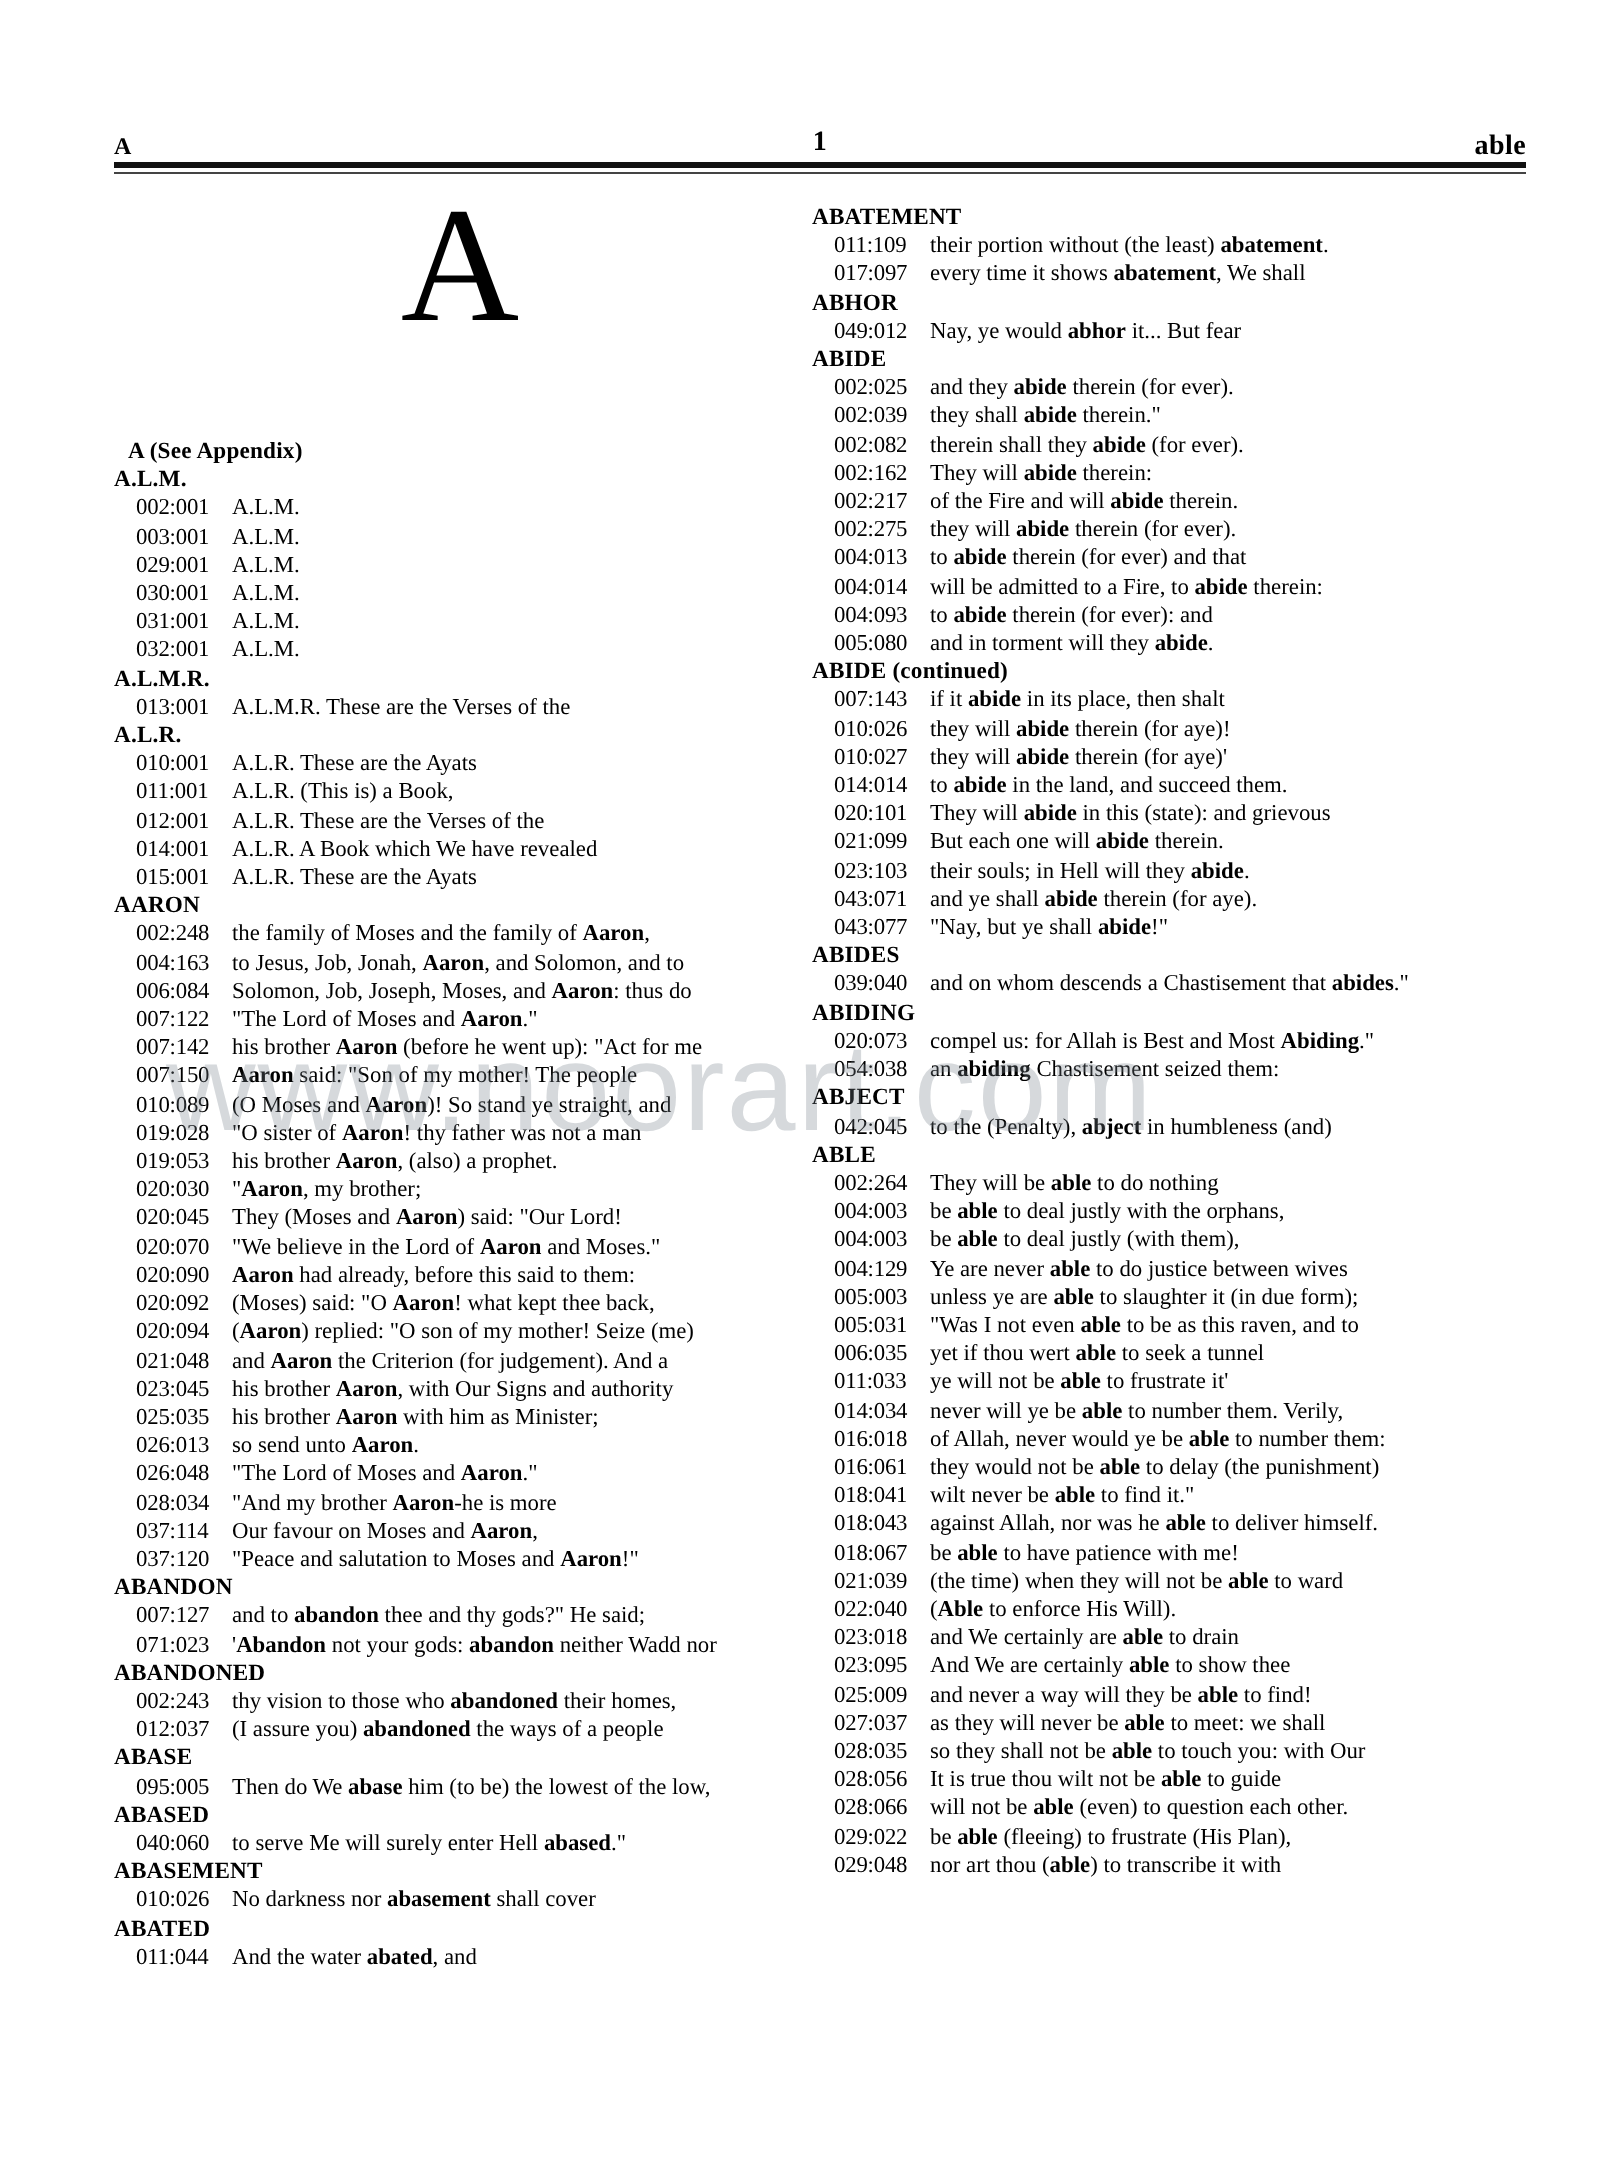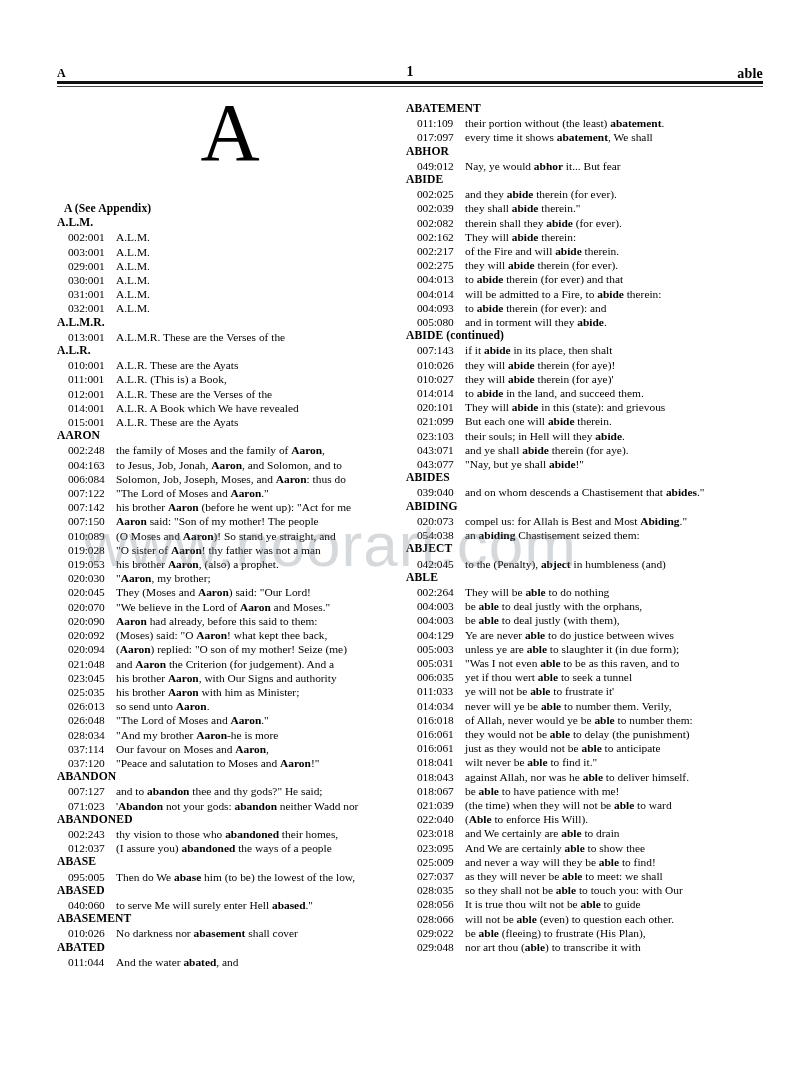--- a/index.html
+++ b/index.html
@@ -69,21 +69,21 @@
     line-height: 82px;
     font-weight: normal;
     color: #000000;
   }
 
   
   .column {
     position: absolute;
     width: 330px;
   }
-  #col-left  { left: 57px;  top: 202px; }
+  #col-left  { left: 57px;  top: 219px; }
   #col-right { left: 406px; top: 102px; }
 
   .headword {
     font-weight: bold;
     font-size: 11.6px;
     line-height: 14.2px;
     letter-spacing: 0.1px;
     white-space: nowrap;
     margin: 0;
     padding: 0;
@@ -236,21 +236,20 @@
       <div class="entry"><span class="ref">004:003</span><span class="txt">be <b>able</b> to deal justly with the orphans,</span></div>
       <div class="entry"><span class="ref">004:003</span><span class="txt">be <b>able</b> to deal justly (with them),</span></div>
       <div class="entry"><span class="ref">004:129</span><span class="txt">Ye are never <b>able</b> to do justice between wives</span></div>
       <div class="entry"><span class="ref">005:003</span><span class="txt">unless ye are <b>able</b> to slaughter it (in due form);</span></div>
       <div class="entry"><span class="ref">005:031</span><span class="txt">"Was I not even <b>able</b> to be as this raven, and to</span></div>
       <div class="entry"><span class="ref">006:035</span><span class="txt">yet if thou wert <b>able</b> to seek a tunnel</span></div>
       <div class="entry"><span class="ref">011:033</span><span class="txt">ye will not be <b>able</b> to frustrate it'</span></div>
       <div class="entry"><span class="ref">014:034</span><span class="txt">never will ye be <b>able</b> to number them.  Verily,</span></div>
       <div class="entry"><span class="ref">016:018</span><span class="txt">of Allah, never would ye be <b>able</b> to number them:</span></div>
       <div class="entry"><span class="ref">016:061</span><span class="txt">they would not be <b>able</b> to delay (the punishment)</span></div>
-      <div class="entry"><span class="ref">016:061</span><span class="txt">just as they would not be <b>able</b> to anticipate</span></div>
       <div class="entry"><span class="ref">018:041</span><span class="txt">wilt never be <b>able</b> to find it."</span></div>
       <div class="entry"><span class="ref">018:043</span><span class="txt">against Allah, nor was he <b>able</b> to deliver himself.</span></div>
       <div class="entry"><span class="ref">018:067</span><span class="txt">be <b>able</b> to have patience with me!</span></div>
       <div class="entry"><span class="ref">021:039</span><span class="txt">(the time) when they will not be <b>able</b> to ward</span></div>
       <div class="entry"><span class="ref">022:040</span><span class="txt">(<b>Able</b> to enforce His Will).</span></div>
       <div class="entry"><span class="ref">023:018</span><span class="txt">and We certainly are <b>able</b> to drain</span></div>
       <div class="entry"><span class="ref">023:095</span><span class="txt">And We are certainly <b>able</b> to show thee</span></div>
       <div class="entry"><span class="ref">025:009</span><span class="txt">and never a way will they be <b>able</b> to find!</span></div>
       <div class="entry"><span class="ref">027:037</span><span class="txt">as they will never be <b>able</b> to meet: we shall</span></div>
       <div class="entry"><span class="ref">028:035</span><span class="txt">so they shall not be <b>able</b> to touch you: with Our</span></div>

